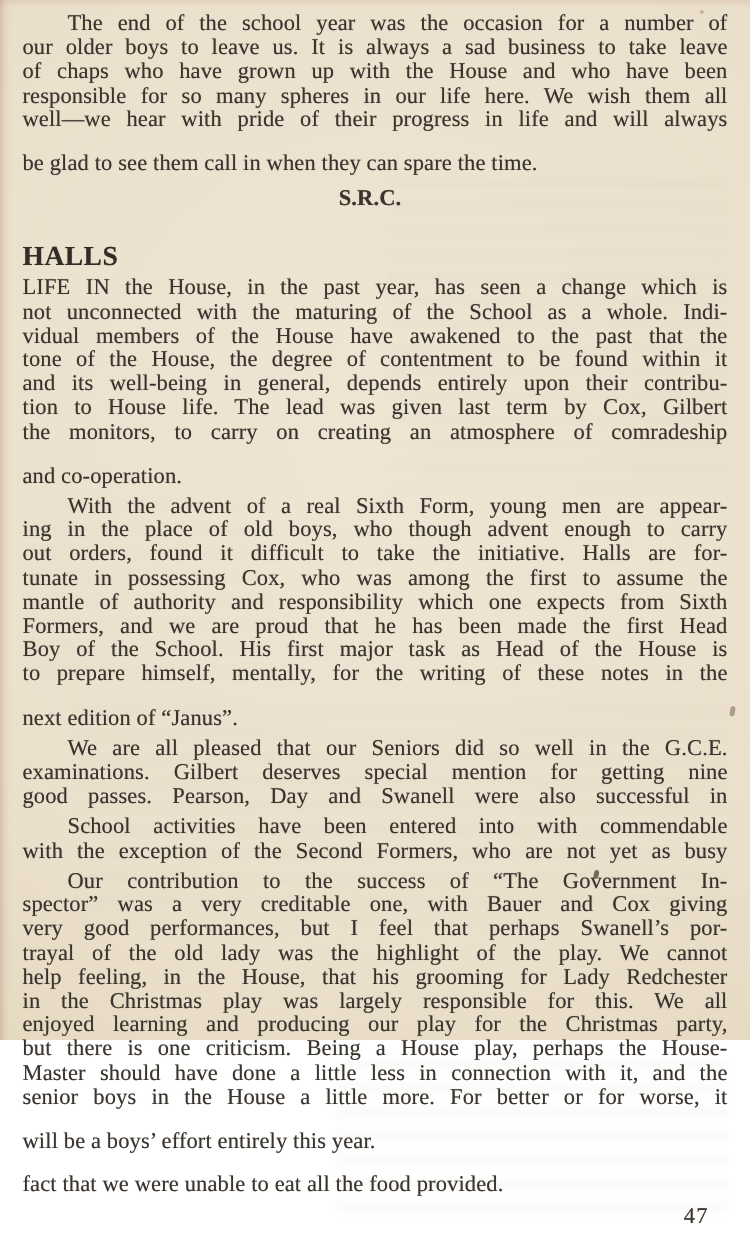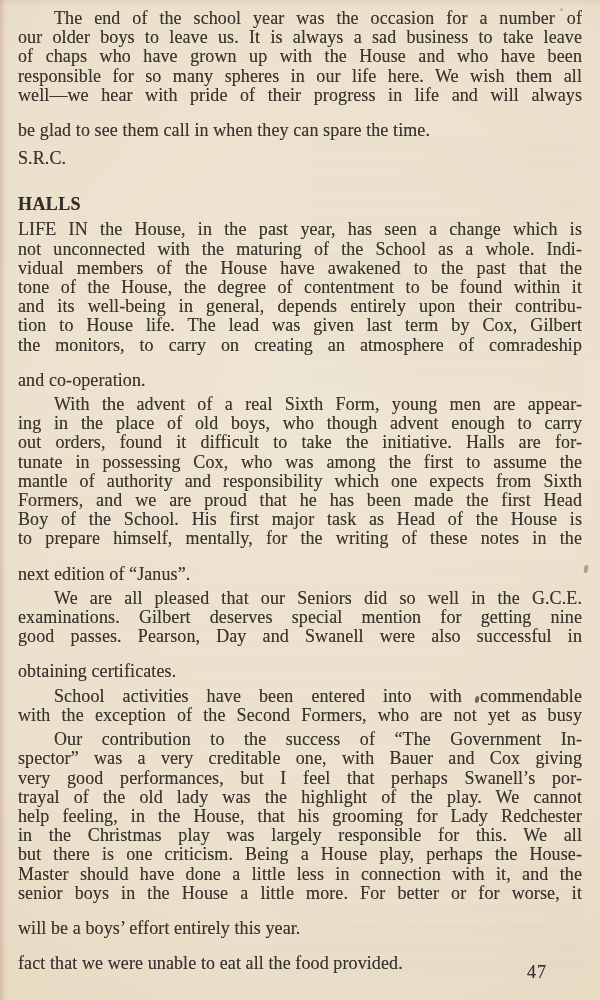--- a/index.html
+++ b/index.html
@@ -10,21 +10,21 @@
   }
   * { box-sizing: border-box; }
   html, body {
     margin: 0; padding: 0;
     width: 600px; height: 1000px;
     overflow: hidden;
     font-family: "Liberation Serif", "DejaVu Serif", serif;
   }
   .page {
     position: relative;
-    width: 600px; height: 1000px;
+    width: 600px; height: 832px;
     background:
       radial-gradient(ellipse 120% 90% at 52% 42%, var(--paper-light) 0%, var(--paper) 55%, var(--paper-dark) 100%);
     color: var(--ink);
   }
   
   .edge-left {
     position: absolute; left: 0; top: 0; bottom: 0; width: 8px;
     background: linear-gradient(90deg, rgba(170,120,105,0.30), rgba(170,130,110,0.10) 4px, rgba(0,0,0,0) 8px);
     pointer-events: none;
   }
@@ -60,34 +60,35 @@
   .line {
     line-height: 19.2px;
     text-align: justify;
     text-align-last: justify;
   }
   .line.last { text-align-last: left; margin-top: 16px; }
   .para.indent .line.first { text-indent: 36px; }
   .signature {
     margin-top: 9px;
     line-height: 19.2px;
-    text-align: left;
+    text-align: center;
     padding-right: 8px;
+    font-weight: bold;
   }
   .heading {
     margin: 26px 0 5px 0;
-    font-size: 18px;
+    font-size: 22px;
     line-height: 21px;
     font-weight: bold;
     letter-spacing: 0.4px;
     color: #332d27;
   }
   .pagenum {
     position: absolute;
-    left: 527px; top: 963px;
+    left: 547px; top: 963px;
     font-size: 18px;
     line-height: 19.2px;
     letter-spacing: 1px;
     text-shadow: 0 0 0.6px rgba(58,52,46,0.55);
   }
   .speck {
     position: absolute;
     pointer-events: none;
     border-radius: 2px;
   }
@@ -145,35 +146,35 @@
         <div class="line">Formers, and we are proud that he has been made the first Head</div>
         <div class="line">Boy of the School.  His first major task as Head of the House is</div>
         <div class="line">to prepare himself, mentally, for the writing of these notes in the</div>
         <div class="line last">next edition of “Janus”.</div>
       </div>
 
     <div class="para indent">
         <div class="line first">We are all pleased that our Seniors did so well in the G.C.E.</div>
         <div class="line">examinations.  Gilbert deserves special mention for getting nine</div>
         <div class="line">good passes.  Pearson, Day and Swanell were also successful in</div>
-        <div class="line last">obtaining certificates.</div>
       </div>
 
     <div class="para indent">
         <div class="line first">School activities have been entered into with commendable</div>
         <div class="line">with the exception of the Second Formers, who are not yet as busy</div>
       </div>
 
     <div class="para indent">
         <div class="line first">Our contribution to the success of “The Government In-</div>
         <div class="line">spector” was a very creditable one, with Bauer and Cox giving</div>
         <div class="line">very good performances, but I feel that perhaps Swanell’s por-</div>
         <div class="line">trayal of the old lady was the highlight of the play.  We cannot</div>
         <div class="line">help feeling, in the House, that his grooming for Lady Redchester</div>
         <div class="line">in the Christmas play was largely responsible for this.  We all</div>
+        <div class="line">enjoyed learning and producing our play for the Christmas party,</div>
         <div class="line">but there is one criticism.  Being a House play, perhaps the House-</div>
         <div class="line">Master should have done a little less in connection with it, and the</div>
         <div class="line">senior boys in the House a little more.  For better or for worse, it</div>
         <div class="line last">will be a boys’ effort entirely this year.</div>
       </div>
 
     <div class="para indent">
         <div class="line last">fact that we were unable to eat all the food provided.</div>
       </div>
 

